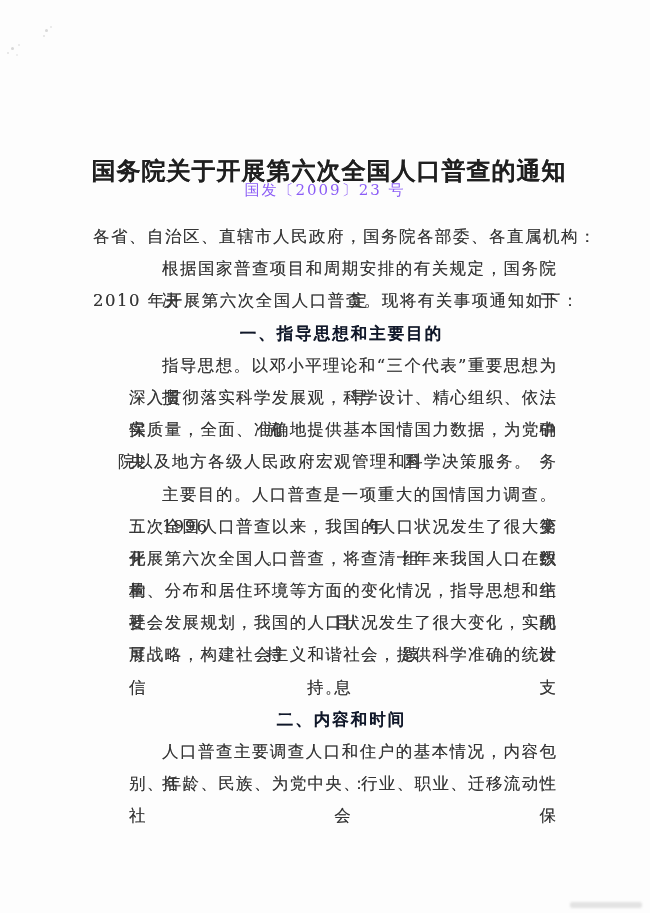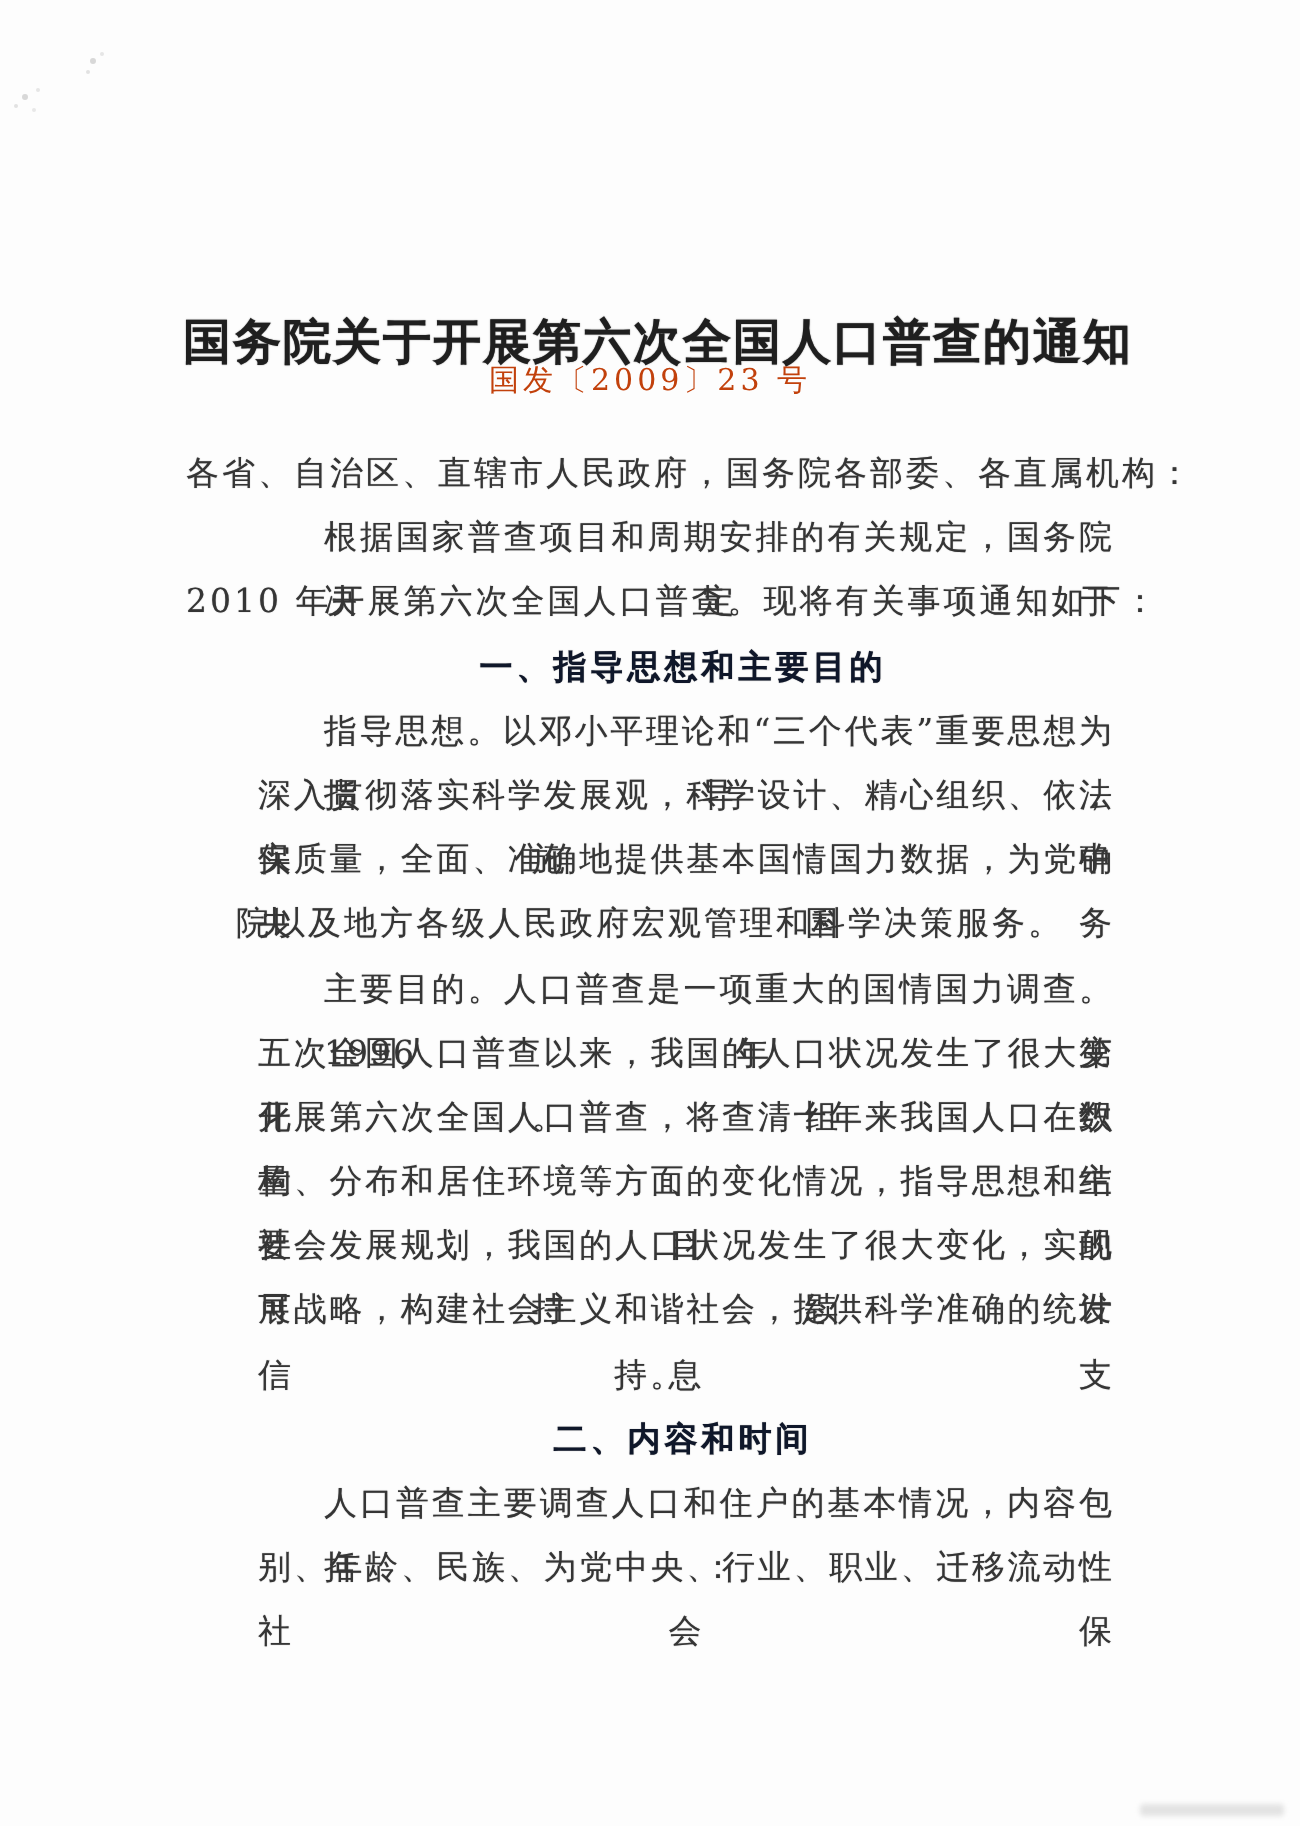--- a/index.html
+++ b/index.html
@@ -45,21 +45,21 @@
     text-shadow: 0 0 .6px rgba(40,40,40,.8);
   }
   .docnum {
     position: absolute;
     top: 181px;
     left: 0;
     width: 100%;
     text-align: center;
     font-size: 15px;
     letter-spacing: 2px;
-    color: #c2410c;
+    color: #8b5cf6;
   }
   .doc-body {
     position: absolute;
     top: 221px;
     left: 93px;
     width: 464px;
     color: #353535;
     font-size: 16.5px;
     text-shadow: 0 0 .5px rgba(70,70,70,.65);
   }

